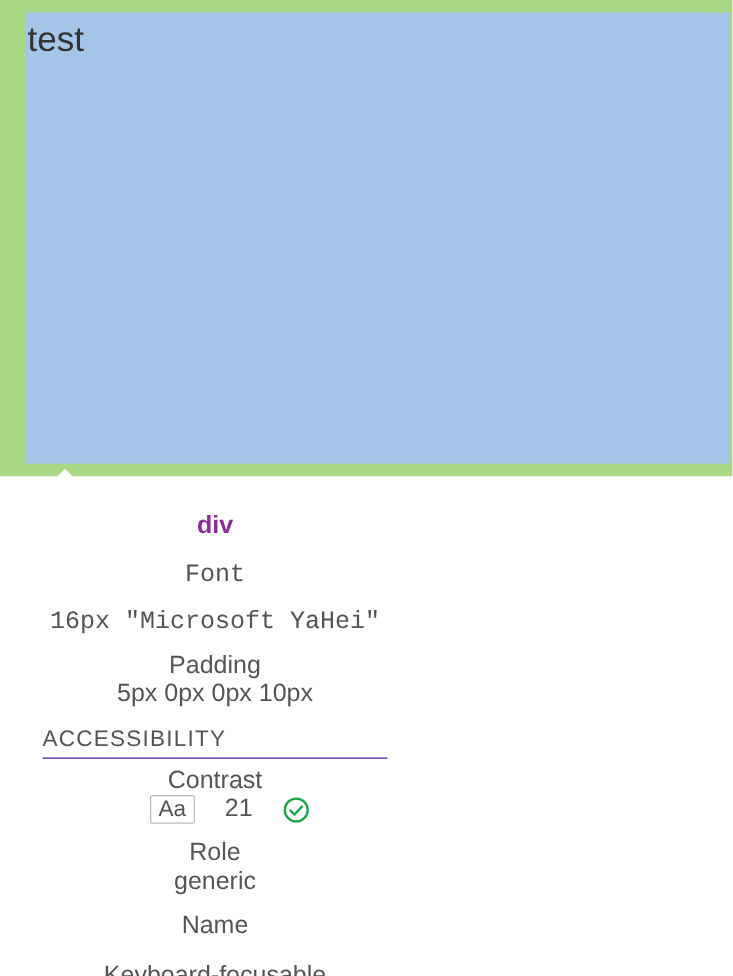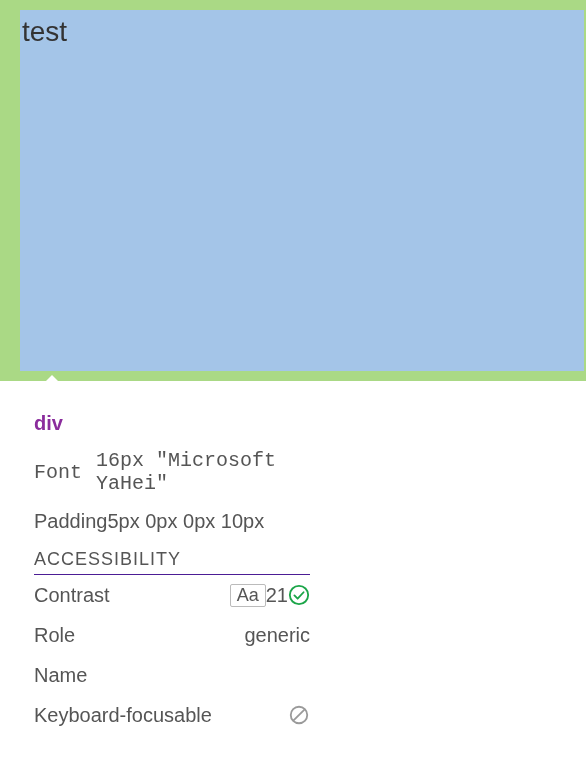--- a/index.html
+++ b/index.html
@@ -43,20 +43,21 @@
     border-left: 12px solid transparent;
     border-right: 12px solid transparent;
     border-bottom: 12px solid #ffffff;
   }
   .row {
     display: flex;
     justify-content: space-between;
     align-items: center;
     margin-bottom: 12px;
     min-height: 28px;
+    flex-direction: column;
   }
   .tag-name {
     color: #8a2c9c;
     font-weight: 700;
   }
   .dim-text { color: #777; }
   .color-swatch {
     display: inline-block;
     width: 18px; height: 18px;
     background: #000000;
@@ -70,22 +71,22 @@
     font-size: 18px;
     letter-spacing: 1px;
     color: #555;
     margin-top: 14px;
     margin-bottom: 6px;
     border-bottom: 1px solid #4c1d95;
     padding-bottom: 4px;
   }
   .contrast-right {
     display: flex;
-    align-items: flex-start;
-    gap: 0;
+    align-items: flex-end;
+    gap: 24px;
     padding-left: 24px;
   }
   .aa-box {
     border: 1px solid #bbb;
     padding: 0 6px;
     font-size: 18px;
     border-radius: 2px;
   }
   .check-icon {
     width: 22px; height: 22px;

